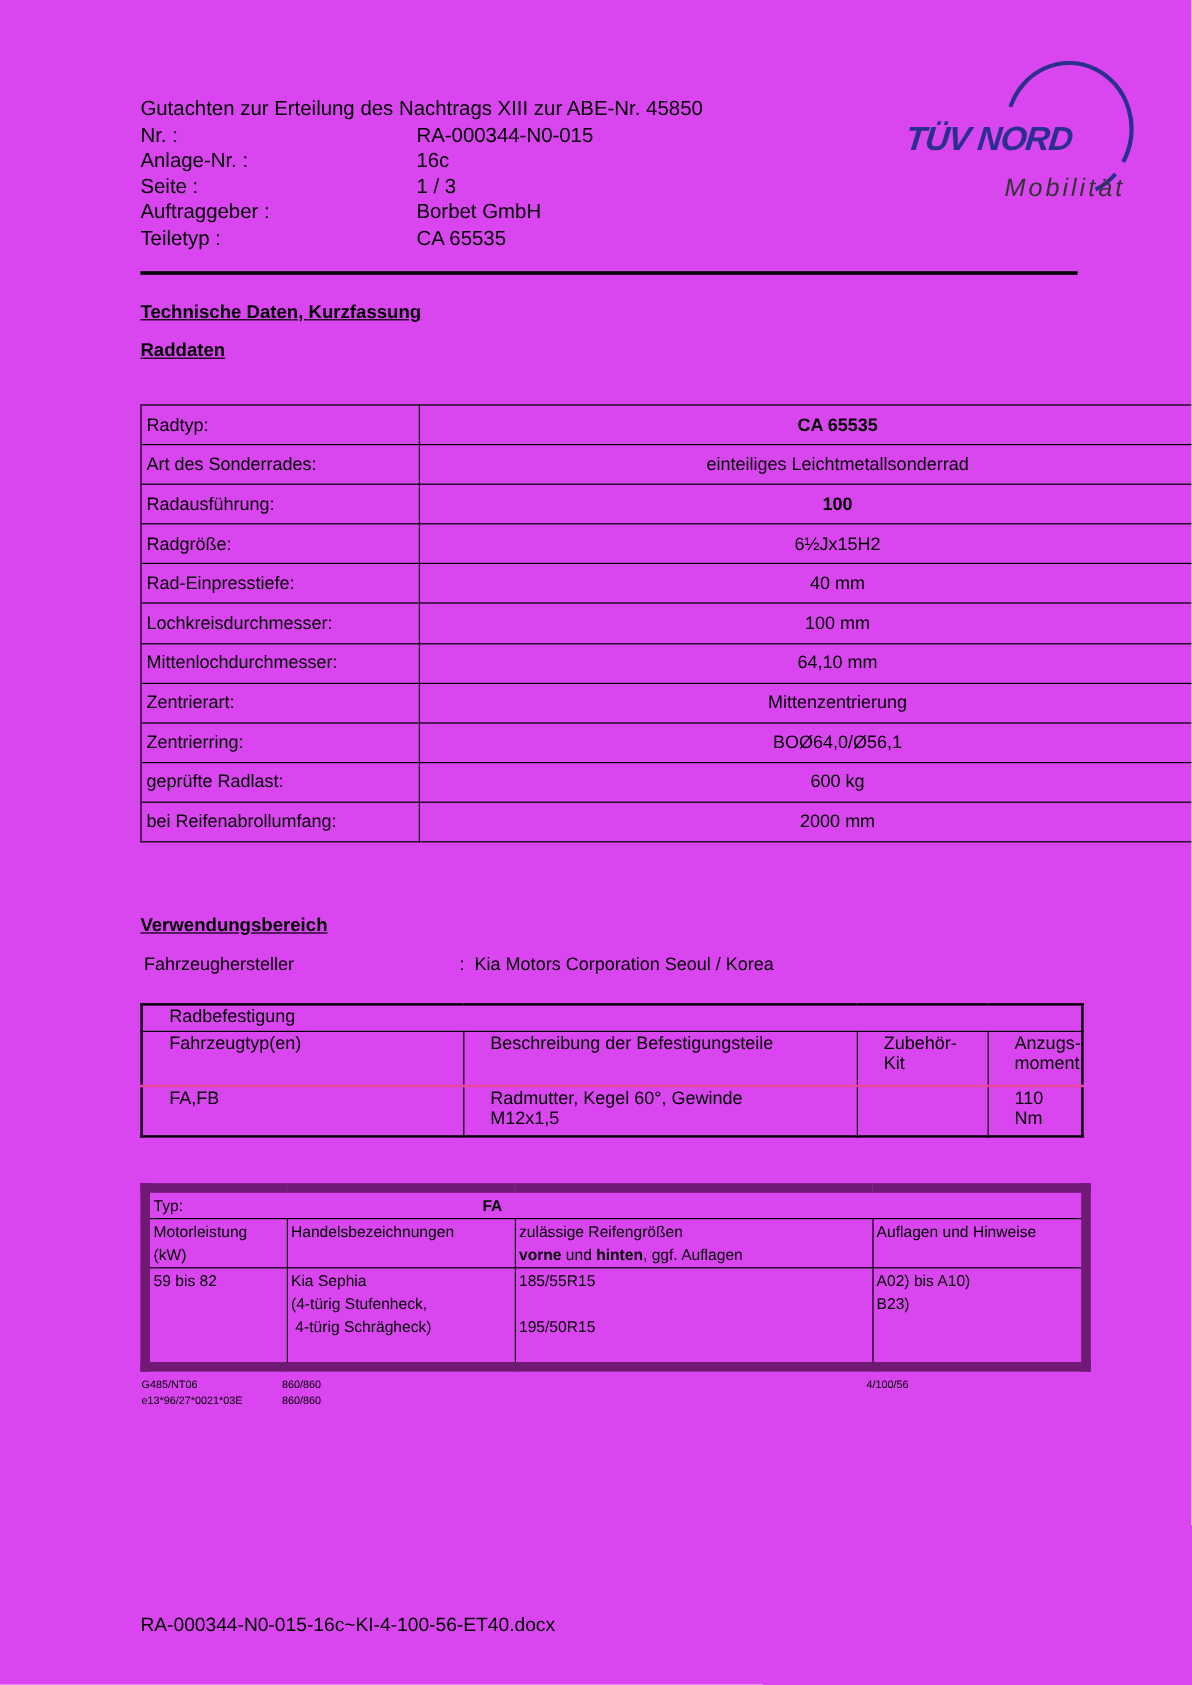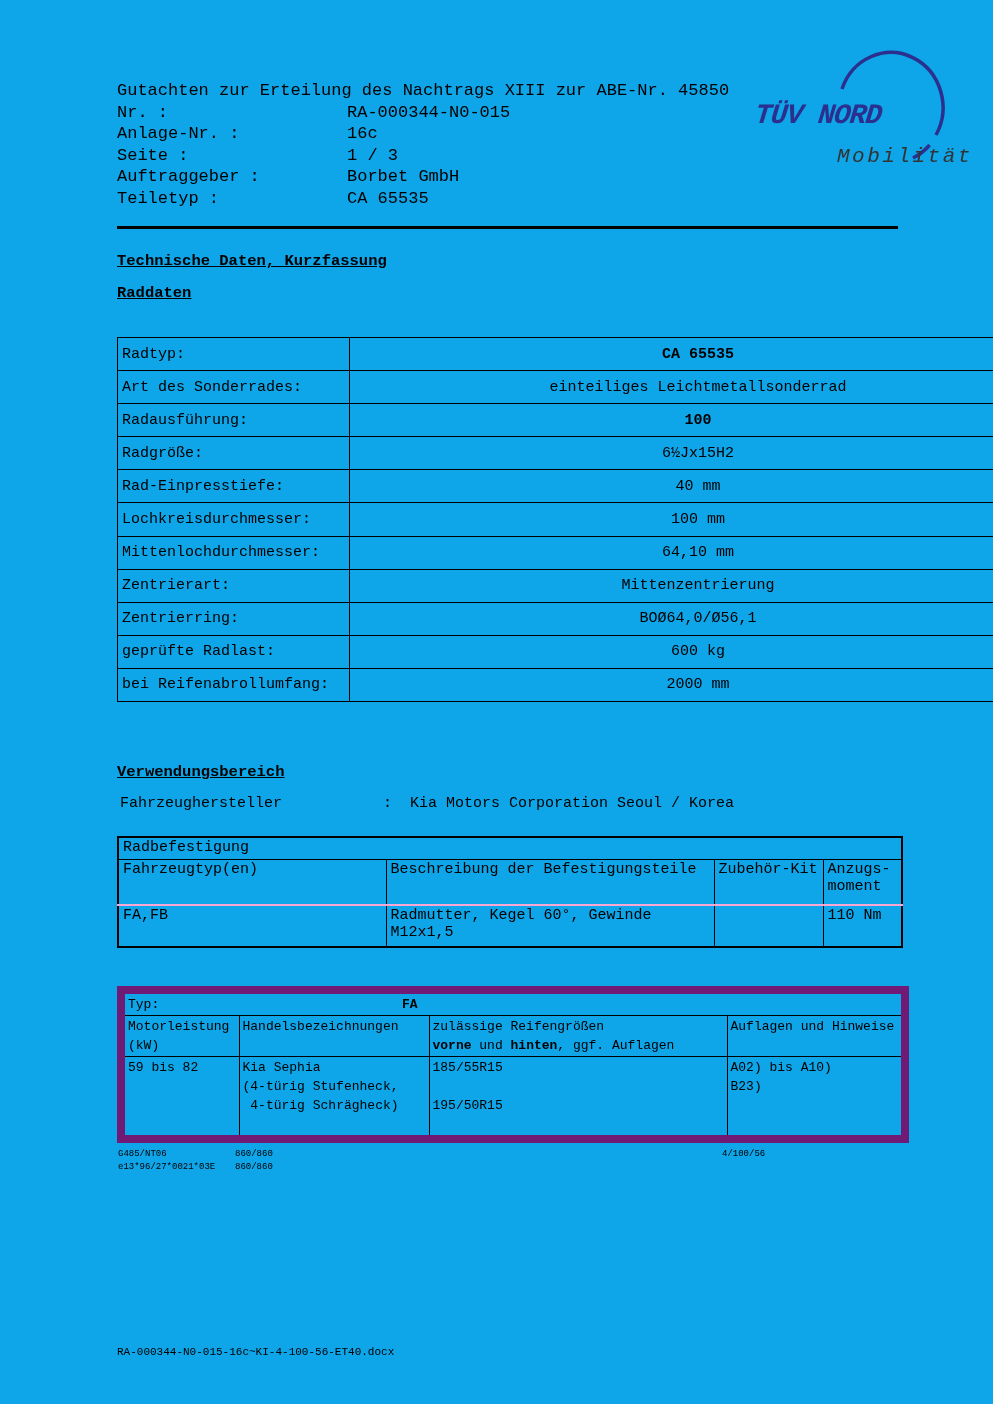--- a/index.html
+++ b/index.html
@@ -1,20 +1,20 @@
 <!DOCTYPE html>
 <html><head>
 <meta charset="utf-8">
 <style>
   html,body{margin:0;padding:0;background:#fff;}
   .page{
     position:relative;
     width:993px;height:1404px;
-    background:#0ea5e9;
-    font-family:Liberation Mono, monospace;
+    background:#d946ef;
+    font-family:Liberation Sans, sans-serif;
     color:#000;
     overflow:hidden;
   }
   
   .hdr{position:absolute;left:117px;top:80px;width:640px;font-size:17px;line-height:21.5px;}
   .hdr .title{white-space:nowrap;}
   .hdr-row{display:grid;grid-template-columns:230px auto;}
   
   .logo{position:absolute;left:745px;top:45px;width:215px;height:135px;}
   .logo svg{position:absolute;left:0;top:0;}
@@ -44,44 +44,44 @@
   .t1{position:absolute;left:117px;top:337px;width:930px;padding-left:25px;}
   .t1 td{border:1.5px solid #000;height:32.1px;font-size:15px;padding:0 4px;vertical-align:middle;}
   .t1 td.lbl{width:223px;text-align:left;}
   .t1 td.val{text-align:center;}
   .t1 td.b{font-weight:bold;}
   
   .fh-row{position:absolute;left:120px;top:795px;width:700px;font-size:15px;}
   .fh-row .fh-val{position:absolute;left:263px;white-space:pre;text-align:right;}
   
   .t2{position:absolute;left:117px;top:836px;width:784px;border:2px solid #000;font-size:15px;}
-  .t2 td,.t2 th{border:1px solid #000;padding:1px 4px;vertical-align:top;text-align:left;font-weight:normal;}
+  .t2 td,.t2 th{border:1px solid #000;padding:1px 22px;vertical-align:top;text-align:left;font-weight:normal;}
   .t2 .title-cell{height:19px;}
-  .t2 th{height:42px;border-bottom:2px solid #f9a8d4;}
+  .t2 th{height:42px;border-bottom:2px solid #ec4899;}
   .t2 .data-cell{height:38px;}
   .pre{white-space:pre-line;}
   .prew{white-space:pre-wrap;margin-top:43px;}
   
   .t3{position:absolute;left:117px;top:986px;width:784px;border:8px solid #701a75;font-size:13px;line-height:19px;}
   .t3 td,.t3 th{border:1px solid #000;padding:1px 3px;vertical-align:top;text-align:left;font-weight:normal;}
   .t3 .full{position:relative;height:17px;}
   .t3 .full .fval{position:absolute;left:237px;top:1px;font-weight:bold;white-space:pre;padding-left:40px;}
   .t3 .r2 td{border-bottom:2px solid #000;}
   .t3 th{height:38px;}
   .t3 .data td{height:76px;}
   .t3 b{font-weight:bold;}
   
   .fnote{position:absolute;left:118px;width:783px;font-size:9px;line-height:11px;color:#000;}
   .fn1{top:1149px;}
   .fn2{top:1162px;}
   .fnote span{position:absolute;white-space:nowrap;}
   .fn-c1{left:0;}
   .fn-c2{left:117px;}
   .fn-c3{left:604px;}
-  .footer{position:absolute;left:117px;top:1346px;font-size:11px;white-space:nowrap;}
+  .footer{position:absolute;left:117px;top:1346px;font-size:16px;white-space:nowrap;}
 </style>
 </head>
 <body>
 
 <div class="page">
 
   <div class="hdr">
     <div class="title">Gutachten zur Erteilung des Nachtrags XIII zur ABE-Nr. 45850</div>
     <div class="hdr-row">
       <span>Nr. :</span>

